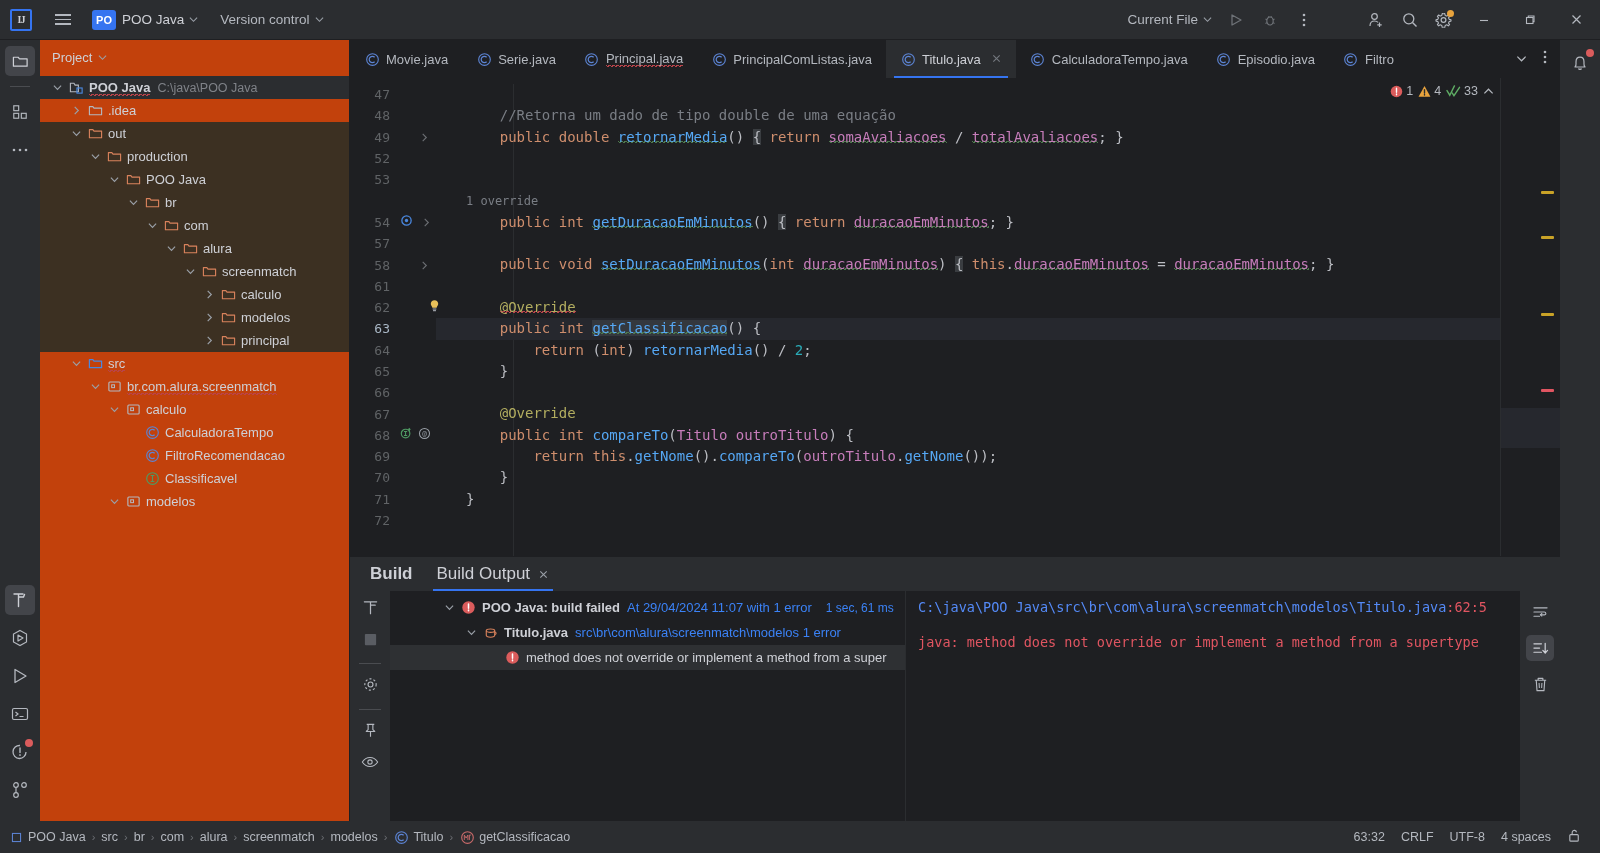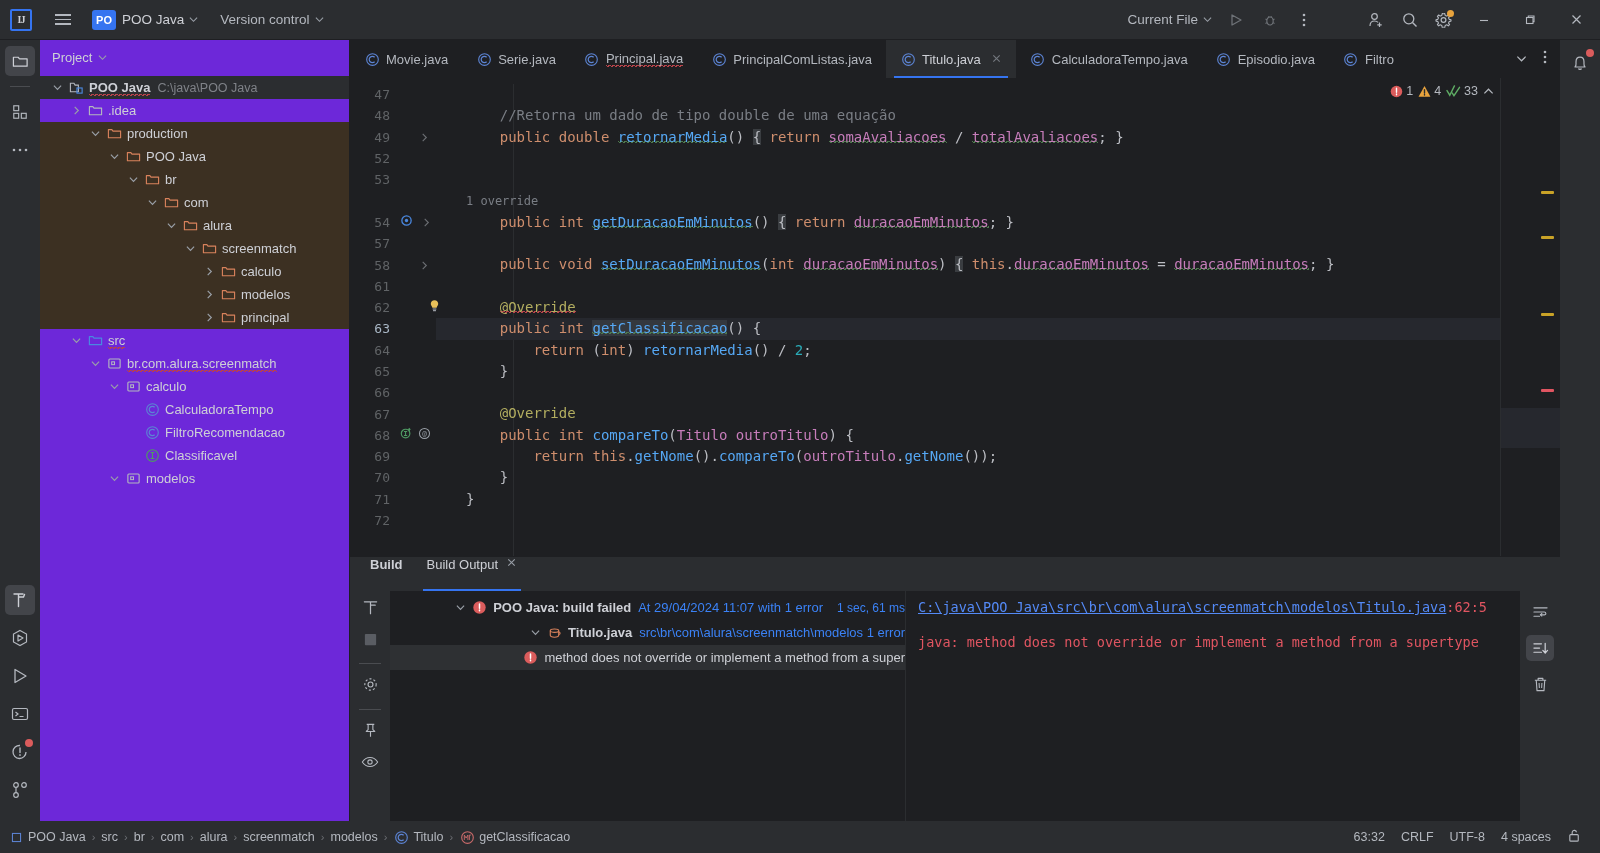--- a/index.html
+++ b/index.html
@@ -48,21 +48,21 @@
     align-items: center; padding-top: 6px; flex: 0 0 40px;
   }
   .tool-strip .spacer { flex: 1; }
   .tsi { width: 30px; height: 30px; margin-bottom: 8px; border-radius: 5px;
          display: flex; align-items: center; justify-content: center; position: relative; }
   .tsi.active { background: #43454a; }
   .tsdiv { width: 20px; height: 1px; background: #4a4c50; margin: 2px 0 10px; }
   .err-dot { position: absolute; top: 2px; right: 2px; width: 8px; height: 8px; background: #db5c5c; border-radius: 50%; }
 
   
-  .project-panel { width: 310px; background: #6d28d9; display: flex; flex-direction: column; flex: 0 0 310px; border-right: 1px solid #1e1f22; }
+  .project-panel { width: 310px; background: #c2410c; display: flex; flex-direction: column; flex: 0 0 310px; border-right: 1px solid #1e1f22; }
   .pp-header { height: 34px; display: flex; align-items: center; padding: 0 12px; font-size: 13px; color: #ced0d6; gap: 6px; }
   .tree { flex: 1; overflow: hidden; padding-top: 2px; font-size: 13px; position: relative; }
   .trow { height: 23px; display: flex; align-items: center; white-space: nowrap; position: relative; }
   .trow.excluded { background: #3c3022; }
   .trow.selected { background: #2b2d30; }
   .tarrow { width: 14px; height: 14px; display: inline-flex; align-items: center; justify-content: center; flex: 0 0 14px; }
   .tarrow svg { display:block; }
   .tlabel { margin-left: 5px; color: #ced0d6; }
   .tsub { margin-left: 7px; color: #7f8288; font-size: 12.5px; }
   .squig { text-decoration: none; border-bottom: none;
@@ -109,33 +109,33 @@
 
   .inspect-strip { width: 60px; flex: 0 0 60px; background: #1e1f22; position: relative; border-left: 1px solid #2b2d30;}
   .mark { position: absolute; right: 6px; width: 13px; height: 3px; border-radius: 1px; }
 
   .status-counts { position: absolute; right: 66px; top: 6px; display: flex; align-items: center; gap: 5px; font-size: 12.5px; color: #b4b8bf; z-index: 5;}
   .cnt-chip { display: inline-flex; align-items: center; gap: 3px; }
 
   
   .build-panel { height: 265px; flex: 0 0 265px; background: #1e1f22; display: flex; flex-direction: column; border-top: 1px solid #1e1f22;}
   .bp-tabs { height: 34px; background: #2b2d30; display: flex; align-items: stretch; padding-left: 8px; flex: 0 0 34px;}
-  .bp-tab { display: flex; padding: 0 12px; font-size: 13px; color: #b4b8bf; position: relative; gap: 8px;}
+  .bp-tab { display: flex; align-items: center; padding: 16px 12px; font-size: 17px; color: #b4b8bf; position: relative; gap: 8px;}
   .bp-tab.sel { color: #ced0d6; }
   .bp-tab.sel::after { content:""; position:absolute; left:8px; right:8px; bottom:0; height:2px; background:#3574f0; }
   .bp-tab.bold { font-weight: 600; color: #ced0d6; }
   .bp-body { flex: 1; display: flex; min-height: 0; }
   .bp-actions { width: 40px; flex: 0 0 40px; background: #2b2d30; display: flex; flex-direction: column; align-items: center; padding-top: 8px; gap: 12px;}
   .bp-left { width: 515px; flex: 0 0 515px; background: #1e1f22; padding-top: 4px; font-size: 13px; overflow: hidden;}
-  .brow { height: 25px; display: flex; align-items: center; white-space: nowrap; padding-left: 12px; justify-content: flex-end;}
+  .brow { height: 25px; display: flex; align-items: center; white-space: nowrap; padding-left: 4px;}
   .brow.sel { background: #2e3033; }
   .bold { font-weight: 600; }
   .dim { color: #3b82f6; }
   .bp-right { flex: 1; background: #1e1f22; padding: 8px 0 0 12px; font-family: "DejaVu Sans Mono", monospace; font-size: 13.5px; border-left: 1px solid #2b2d30; min-width: 0; overflow: hidden;}
-  .blink { color: #548af7; text-decoration: underline; }
+  .blink { color: #548af7; }
   .berr { color: #e05561; }
   .bp-right-strip { width: 40px; flex: 0 0 40px; background: #2b2d30; display: flex; flex-direction: column; align-items: center; padding-top: 8px; gap: 10px;}
   .bps-btn { width: 28px; height: 26px; border-radius: 5px; display: flex; align-items: center; justify-content: center; }
   .bps-btn.active { background: #43454a; }
 
   
   .statusbar { height: 32px; flex: 0 0 32px; background: #2b2d30; display: flex; align-items: center; font-size: 12.5px; color: #b4b8bf; padding: 0 8px;}
   .crumb { display: flex; align-items: center; gap: 6px; }
   .crumb-sep { color: #6d7075; font-size: 11px; }
   .sb-right { margin-left: auto; display: flex; align-items: center; gap: 16px; padding-right: 10px;}
@@ -333,20 +333,34 @@
               <svg width="9" height="9" viewBox="0 0 10 10">
                 <path d="M3 1 L7 5 L3 9" stroke="#9aa0a8" stroke-width="1.3" fill="none"></path>
               </svg>
             </span>
             <span class="ico" style="margin-left: 4px;">
               <svg width="15" height="15" viewBox="0 0 16 16">
                 <path d="M1.5 3.8 L5.2 3.8 L6.4 5.4 L14.5 5.4 L14.5 12.5 L1.5 12.5 Z" fill="none" stroke="#b4b8bf" stroke-width="1.2" stroke-linejoin="round"></path>
               </svg>
             </span>
             <span class="tlabel">.idea</span>
+          </div>
+          <div class="trow excluded">
+            <span style="width: 29px; flex: 0 0 auto;"></span>
+            <span class="tarrow">
+              <svg width="9" height="9" viewBox="0 0 10 10">
+                <path d="M1 3 L5 7 L9 3" stroke="#9aa0a8" stroke-width="1.3" fill="none"></path>
+              </svg>
+            </span>
+            <span class="ico" style="margin-left: 4px;">
+              <svg width="15" height="15" viewBox="0 0 16 16">
+                <path d="M1.5 3.8 L5.2 3.8 L6.4 5.4 L14.5 5.4 L14.5 12.5 L1.5 12.5 Z" fill="none" stroke="#d9825c" stroke-width="1.2" stroke-linejoin="round"></path>
+              </svg>
+            </span>
+            <span class="tlabel">out</span>
           </div>
           <div class="trow excluded">
             <span style="width: 48px; flex: 0 0 auto;"></span>
             <span class="tarrow">
               <svg width="9" height="9" viewBox="0 0 10 10">
                 <path d="M1 3 L5 7 L9 3" stroke="#9aa0a8" stroke-width="1.3" fill="none"></path>
               </svg>
             </span>
             <span class="ico" style="margin-left: 4px;">
               <svg width="15" height="15" viewBox="0 0 16 16">

